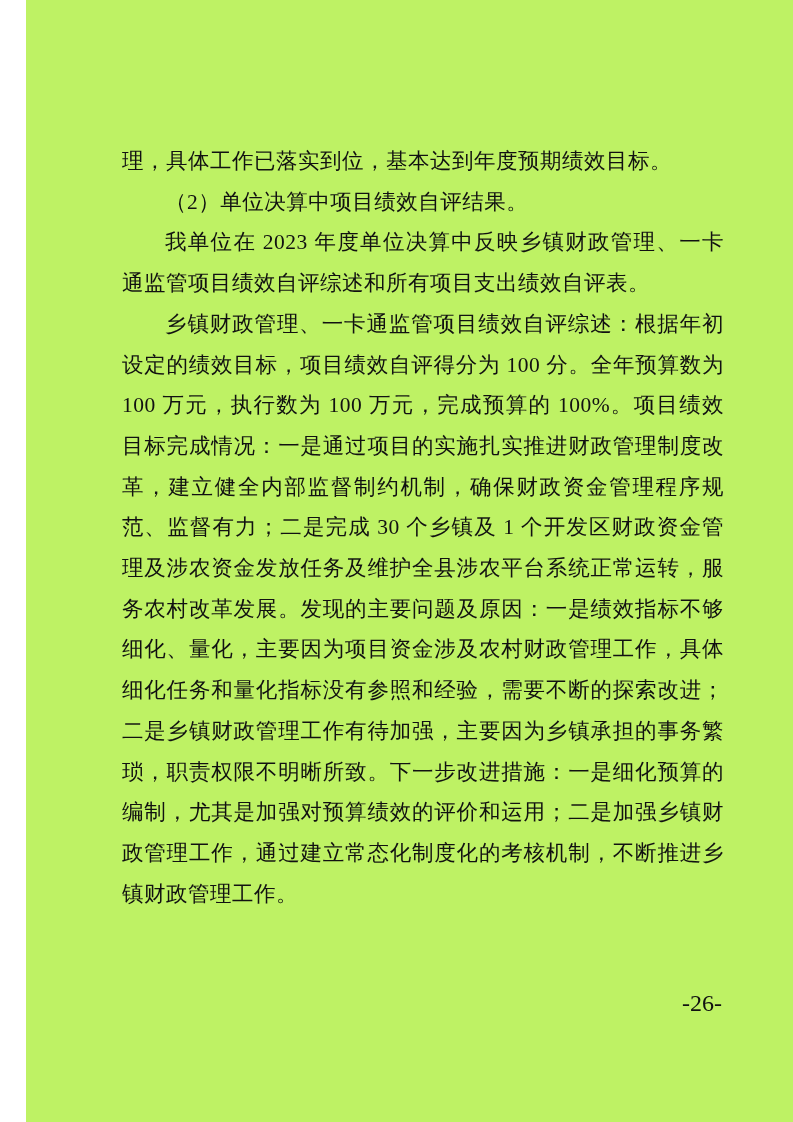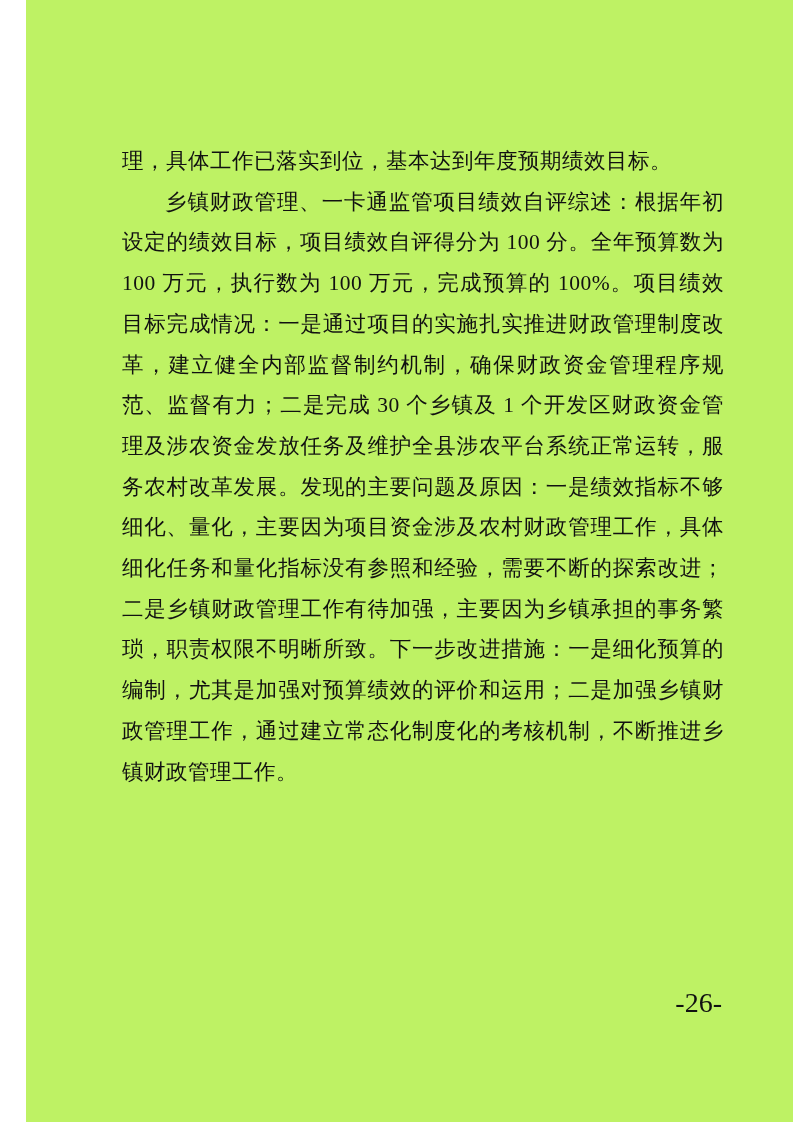--- a/index.html
+++ b/index.html
@@ -31,28 +31,30 @@
     margin: 0;
     padding: 0;
   }
   .para.indent {
     text-indent: 2em;
   }
   .page-number {
     position: absolute;
     top: 991px;
     right: 97px;
-    font-size: 28px;
+    font-size: 24px;
     line-height: 24px;
     color: #111111;
     font-family: "Liberation Serif", "DejaVu Serif", serif;
   }
 </style>
 </head>
 <body>
 
 <div class="page">
   <div class="content">
     <p class="para no-indent">理，具体工作已落实到位，基本达到年度预期绩效目标。</p>
+    <p class="para indent">（2）单位决算中项目绩效自评结果。</p>
+    <p class="para indent">我单位在 2023 年度单位决算中反映乡镇财政管理、一卡通监管项目绩效自评综述和所有项目支出绩效自评表。</p>
     <p class="para indent">乡镇财政管理、一卡通监管项目绩效自评综述：根据年初设定的绩效目标，项目绩效自评得分为 100 分。全年预算数为 100 万元，执行数为 100 万元，完成预算的 100%。项目绩效目标完成情况：一是通过项目的实施扎实推进财政管理制度改革，建立健全内部监督制约机制，确保财政资金管理程序规范、监督有力；二是完成 30 个乡镇及 1 个开发区财政资金管理及涉农资金发放任务及维护全县涉农平台系统正常运转，服务农村改革发展。发现的主要问题及原因：一是绩效指标不够细化、量化，主要因为项目资金涉及农村财政管理工作，具体细化任务和量化指标没有参照和经验，需要不断的探索改进；二是乡镇财政管理工作有待加强，主要因为乡镇承担的事务繁琐，职责权限不明晰所致。下一步改进措施：一是细化预算的编制，尤其是加强对预算绩效的评价和运用；二是加强乡镇财政管理工作，通过建立常态化制度化的考核机制，不断推进乡镇财政管理工作。</p>
   </div>
   <div class="page-number">-26-</div>
 </div>
 
 </body></html>

